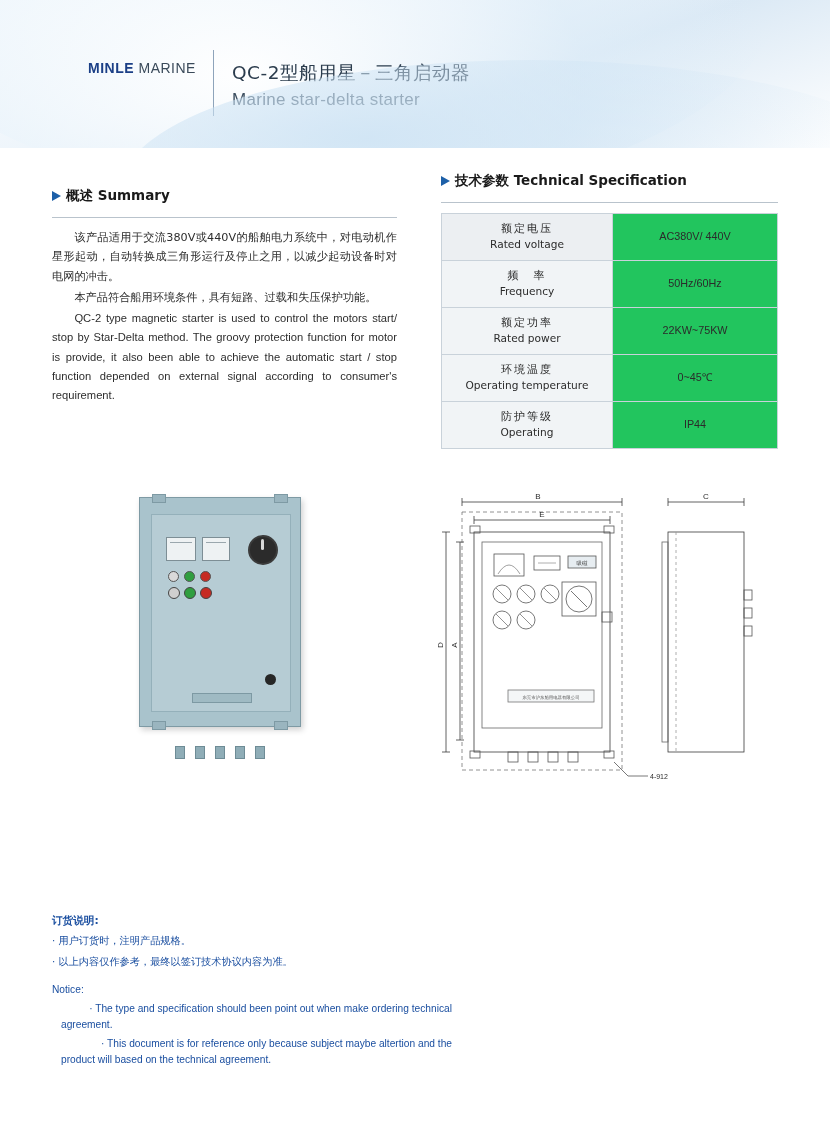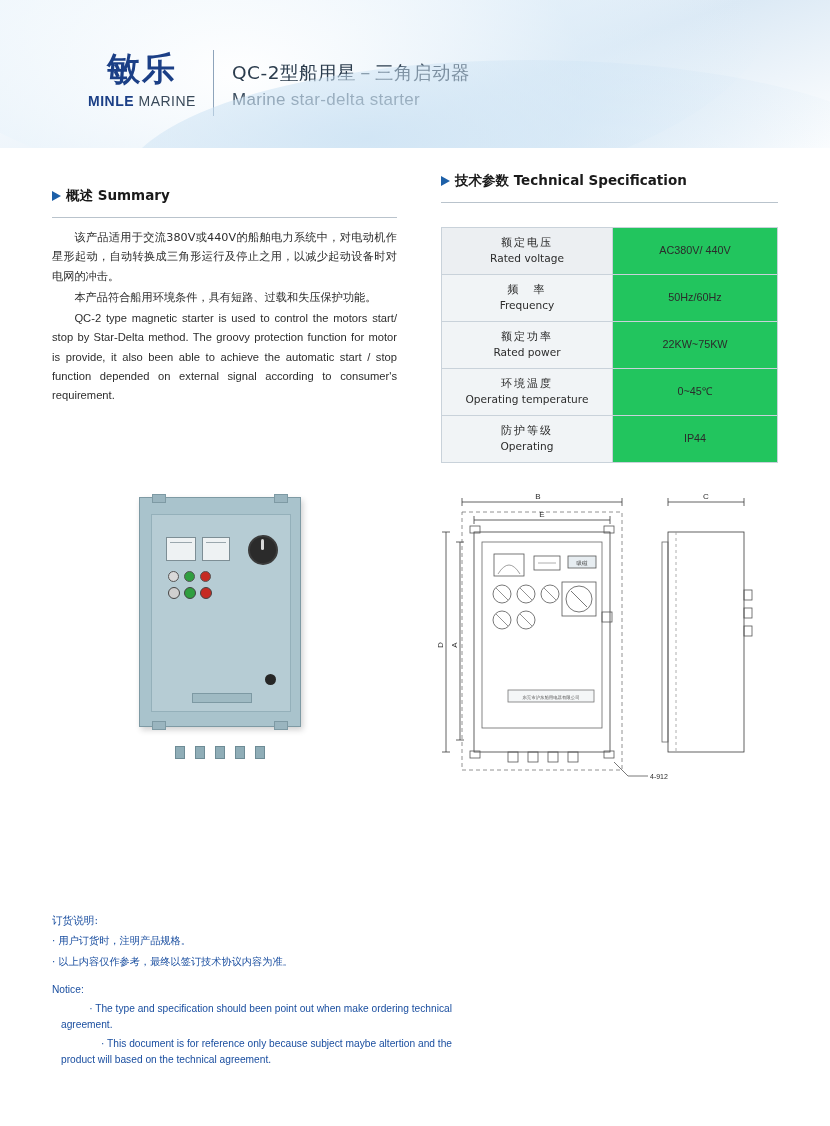--- a/index.html
+++ b/index.html
@@ -60,21 +60,21 @@
   
   #summary{left:52px;top:187px;width:345px;}
   .sum-body{margin-top:10px;font-size:11.2px;line-height:1.72;color:#2d2d2d;text-align:justify;}
   .sum-body p{margin:0 0 2px 0;}
   .sum-cn{font-family:"DejaVu Sans", sans-serif;text-indent:2em;}
   .sum-en{text-indent:2em;}
 
   
   #spec{left:441px;top:172px;width:337px;}
   table.spec{
-    margin-top:24px;width:337px;border-collapse:collapse;table-layout:fixed;
+    margin-top:10px;width:337px;border-collapse:collapse;table-layout:fixed;
   }
   table.spec td{
     border:1px solid #c9d2da;height:44px;text-align:center;vertical-align:middle;
     font-size:10.8px;color:#2b2b2b;line-height:1.45;
   }
   table.spec td.k{width:168px;background:#f1f4f6;font-family:"DejaVu Sans", sans-serif;}
   table.spec tr.first td.k{background:#eceff2;}
   table.spec td.v{background:#22c55e;}
   .k .cn{display:block;font-size:11px;letter-spacing:2px;}
   .k .en{display:block;font-size:10.6px;}
@@ -107,33 +107,32 @@
   }
   .handle{position:absolute;right:14px;bottom:26px;width:11px;height:11px;border-radius:50%;background:#262626;}
   .gland-row{position:absolute;left:36px;bottom:-10px;width:88px;height:11px;}
   .gland{position:absolute;top:0;width:8px;height:11px;background:#8fadb7;border:1px solid #6e8c96;}
 
   
   #drawing{position:absolute;left:430px;top:490px;width:360px;height:320px;}
 
   
   #notice{position:absolute;left:52px;top:912px;width:400px;font-size:10.2px;line-height:1.62;}
-  .n-cn-title{color:#1b4fa0;font-weight:normal;font-family:"DejaVu Sans", sans-serif;font-size:10.6px;}
+  .n-cn-title{color:#1b4fa0;font-weight:bold;font-family:"DejaVu Sans", sans-serif;font-size:10.6px;}
   .n-cn{color:#1b4fa0;font-family:"DejaVu Sans", sans-serif;margin-top:4px;}
   .n-en-title{color:#1b4fa0;margin-top:12px;}
   .n-en{color:#1b4fa0;margin-top:2px;}
   .n-line{display:block;text-align:right;}
   .n-indent{display:block;padding-left:9px;}
 </style>
 </head>
 <body>
 
 <div class="header">
   <div class="logo-block">
-    <div class="logo-cn">敏乐</div>
     <div class="logo-en">
       <span>MINLE</span>
       <span class="thin">MARINE</span>
     </div>
   </div>
   <div class="hdr-divider"></div>
   <div class="hdr-title-cn">QC-2型船用星－三角启动器</div>
   <div class="hdr-title-en">Marine star-delta starter</div>
 </div>
 

